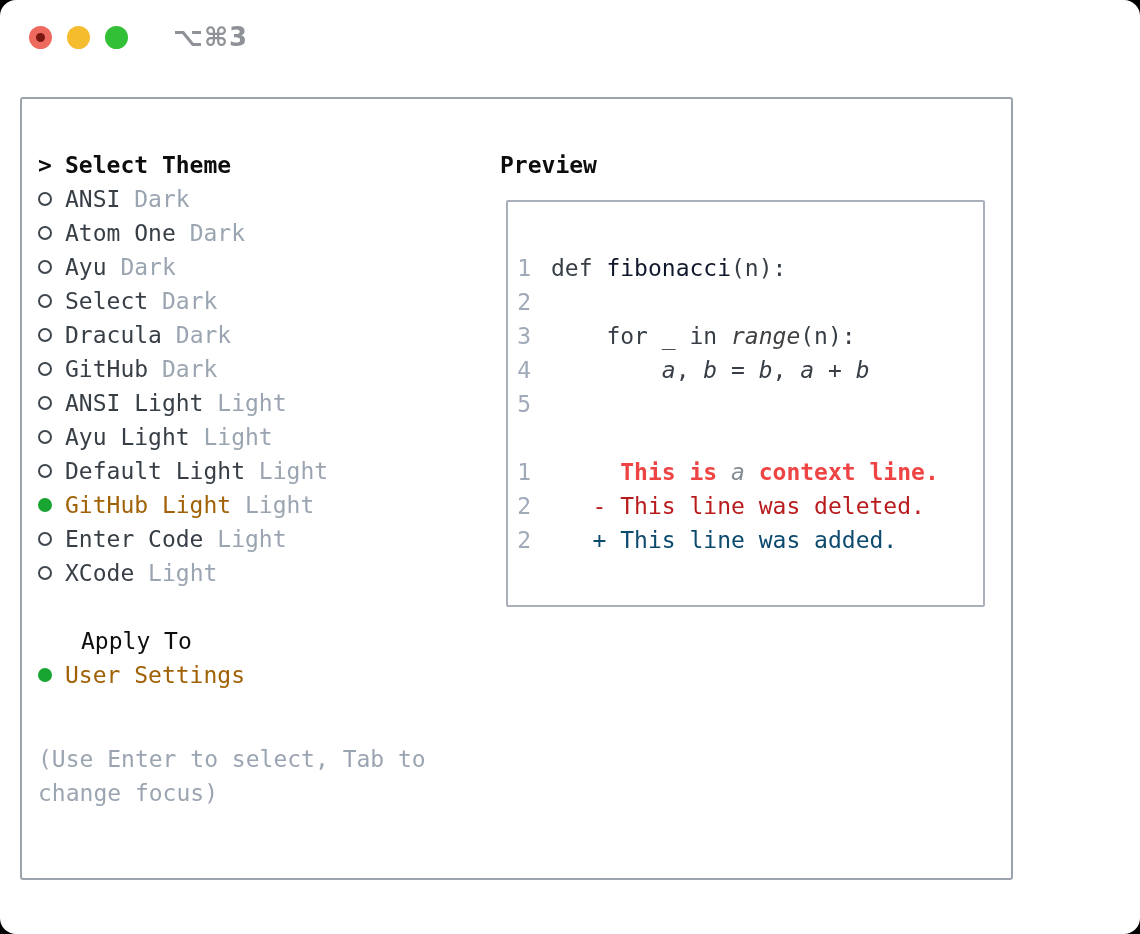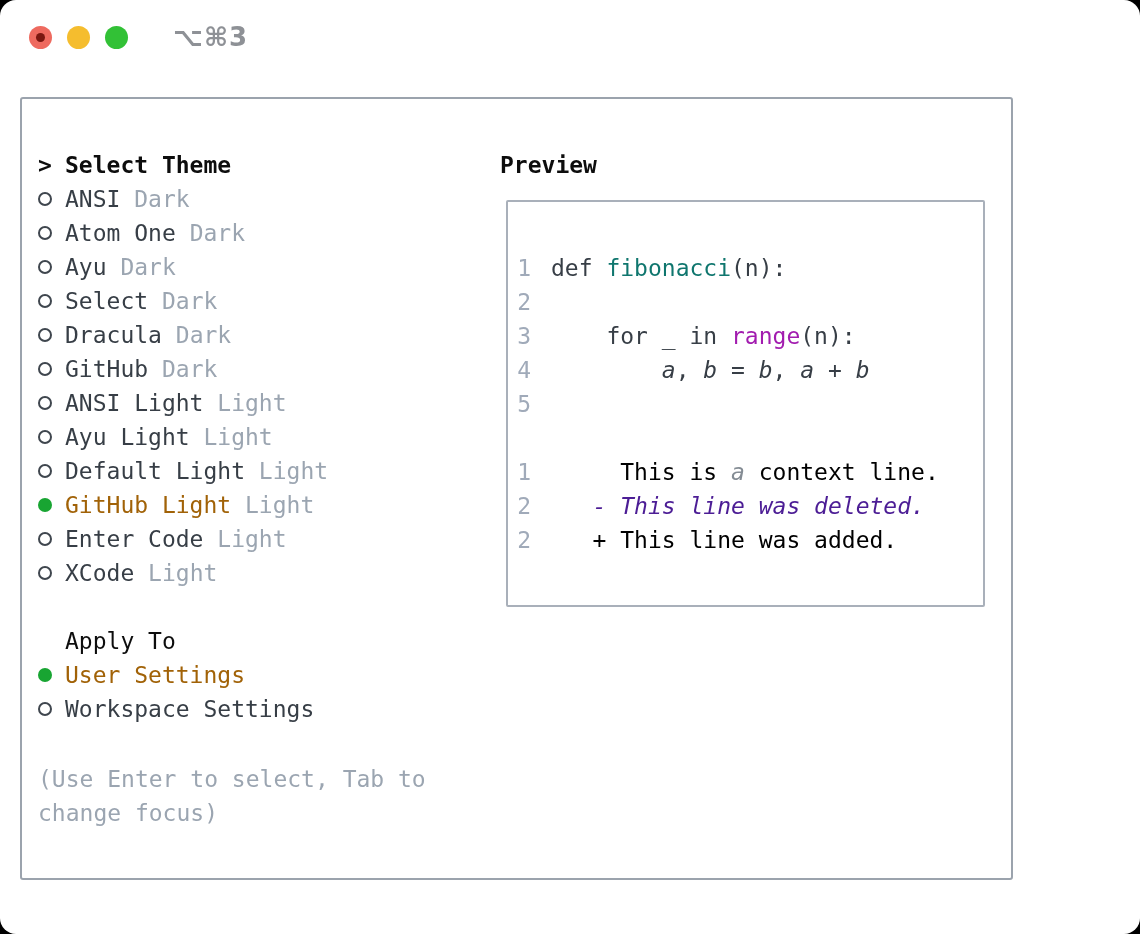--- a/index.html
+++ b/index.html
@@ -28,45 +28,45 @@
     border:2px solid #9ba3ad; border-radius:3px; background:#fff;
     display:flex; padding:49px 0 0 16px; font-size:23px; color:#373e46; }
 
   .row { height:34px; display:flex; align-items:center; white-space:pre; }
   .spacer { height:34px; }
   .marker { width:27px; flex:none; display:flex; align-items:center; }
   .prompt { font-weight:bold; color:#0d0d0d; }
   .radio { width:14px; height:14px; border-radius:50%; border:2px solid #3f464e; }
   .radio.sel { border:none; background:#18a532; }
   .hdr { font-weight:bold; color:#0d0d0d; }
-  .subhdr { color:#0d0d0d; }
+  .subhdr { color:#0d0d0d;margin-left:16px; }
   .tag { color:#9ba5b1; }
   .name { color:#373e46; }
   .name.sel { color:#a16207; }
   .left-col { width:462px; flex:none; }
-  .help { margin-top:2px; width:450px; color:#9ba5b1; line-height:34px;
+  .help { margin-top:16px; width:450px; color:#9ba5b1; line-height:34px;
     font-size:23px; }
 
   
   .right-col { flex:1;text-align:right; }
   .preview-box { margin-left:6px; margin-top:18px; width:479px; height:407px;
     border:2px solid #a9b0ba; border-radius:2px; background:#fff;
     padding:49px 0 0 6px; }
   .pline { height:34px; display:flex; align-items:center; }
   .lnum { width:17px; flex:none; margin-right:20px; color:#a0aab9; }
   .ptext { white-space:pre; }
   .seg-plain   { color:#373e46; }
-  .seg-func    { color:#0f766e;margin-top:44px; }
+  .seg-func    { color:#0f172a;margin-top:44px; }
   .seg-num     { color:#0c7f8a; }
-  .seg-builtin { color:#a21caf; }
+  .seg-builtin { color:#404040;font-style:italic; }
   .seg-var     { color:#373e46; font-style:italic; }
-  .seg-context { color:#000000; }
+  .seg-context { color:#ef4444;font-weight:bold; }
   .seg-context-var { color:#848c94; font-style:italic; }
-  .seg-deleted { color:#4c1d95;font-style:italic; }
-  .seg-added   { color:#000000; }
+  .seg-deleted { color:#b91c1c; }
+  .seg-added   { color:#0c4a6e; }
 </style>
 </head>
 <body>
 
 <div class="window">
 
   <div class="titlebar">
     <span class="light red">
       <span class="dot"></span>
     </span>
@@ -100,21 +100,20 @@
 
       <div class="spacer"></div>
 
       <div class="row">
         <span class="marker"></span>
         <span class="subhdr">Apply To</span>
       </div>
 
       <div id="apply-list">
           <div class="row"><span class="marker"><span class="radio sel"></span></span><span class="name sel">User Settings</span></div>
-          <div class="row"><span class="marker"><span class="radio"></span></span><span class="name">Workspace Settings</span></div>
         </div>
 
       <div class="spacer"></div>
 
       <div class="help">(Use Enter to select, Tab to change focus)</div>
     </div>
 
     <div class="right-col">
       <div class="row">
         <span class="hdr">Preview</span>

